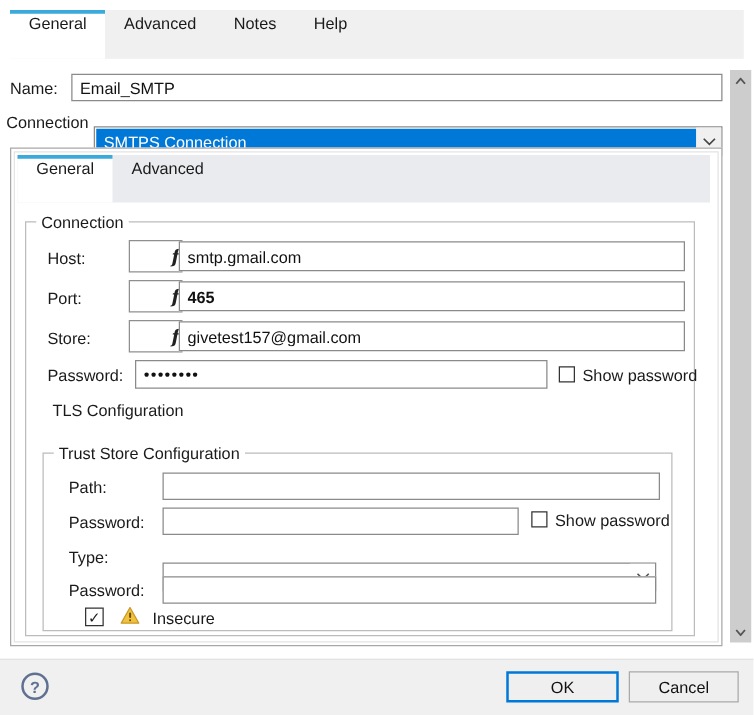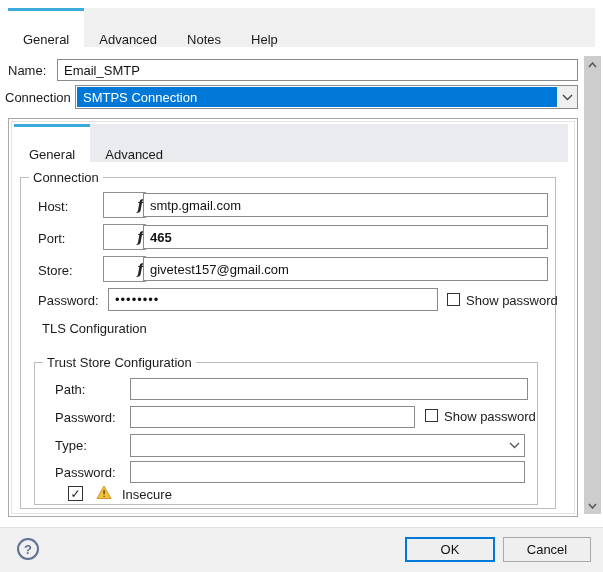--- a/index.html
+++ b/index.html
@@ -1,28 +1,28 @@
 <!DOCTYPE html>
 <html><head>
 <meta charset="utf-8">
 <style>
   html,body{margin:0;padding:0;background:#fff;}
   .app{position:relative;width:603px;height:572px;background:#ffffff;overflow:hidden;
        font-family:"Liberation Sans",sans-serif;font-size:13px;color:#1a1a1a;}
 
   
   .tabstrip{position:absolute;left:8px;top:8px;width:587px;height:39px;background:#f0f0f0;display:flex;align-items:stretch;}
-  .tab{display:flex;align-items:flex-end;padding:0 15px;border-top:3px solid transparent;cursor:default;}
+  .tab{display:flex;align-items:flex-start;padding:0 15px;border-top:3px solid transparent;cursor:default;}
   .tab.selected{background:#ffffff;border-top:3px solid #3aa9dc;}
 
   
   .lbl{position:absolute;white-space:nowrap;}
   .txt{position:absolute;border:1px solid #8a8a8a;background:#fff;font-family:"Liberation Sans",sans-serif;
        font-size:13px;color:#111;padding:0 6px;box-sizing:border-box;outline:none;}
-  .combo{position:absolute;border:1px solid #8a8a8a;background:#fff;display:flex;box-sizing:border-box;}
+  .combo{position:absolute;border:1px solid #8a8a8a;background:#fff;display:flex;box-sizing:border-box;margin-top:16px;}
   .combo .val{flex:1;display:flex;align-items:center;padding:0 6px;white-space:nowrap;overflow:hidden;}
   .combo .val.sel{background:#0078d7;color:#ffffff;margin:1px 0 1px 1px;}
   .combo .dd{width:20px;display:flex;align-items:center;justify-content:center;background:#f0f0f0;}
 
   
   .vscroll{position:absolute;left:584px;top:56px;width:17px;height:458px;background:#cdcdcd;}
   .vscroll .arr{position:absolute;left:0;width:17px;height:15px;display:flex;align-items:center;justify-content:center;}
   .vscroll .arr.up{top:1px;} .vscroll .arr.down{bottom:1px;}
 
   

